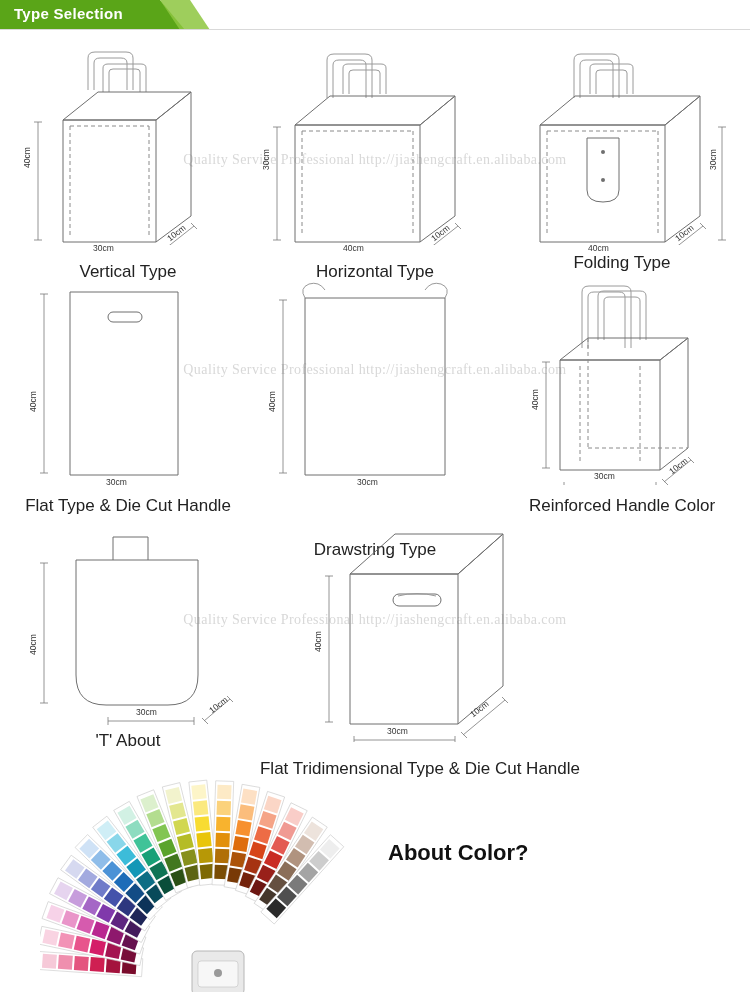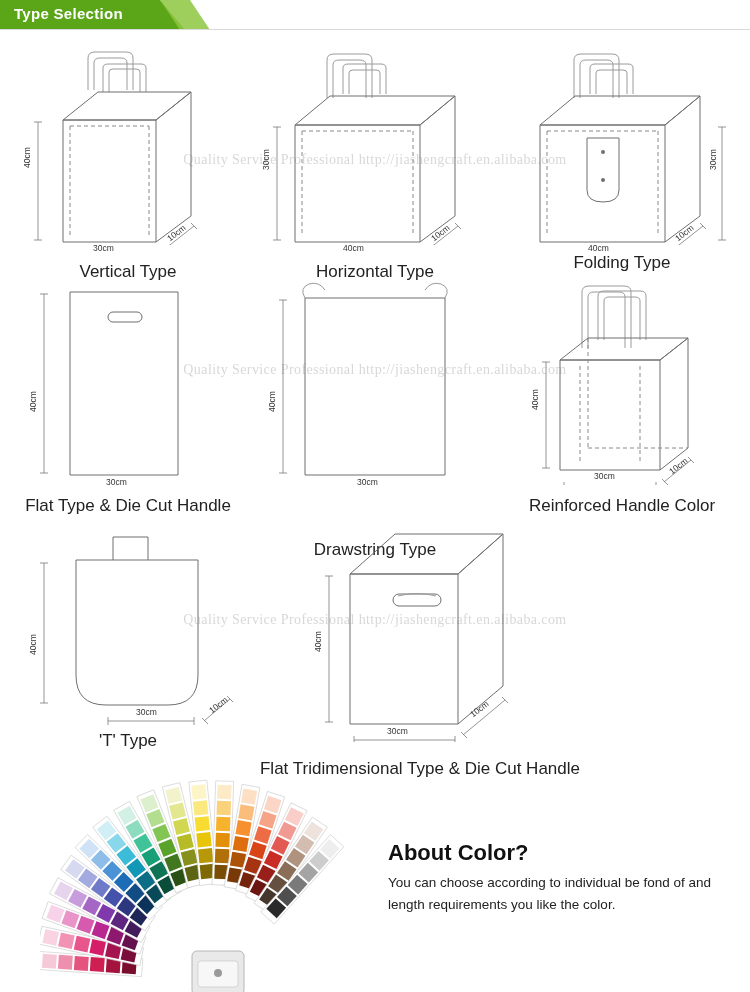--- a/index.html
+++ b/index.html
@@ -227,21 +227,21 @@
 
       <path class="ln" d="M68,45 L190,45 L190,160 Q190,190 160,190 L98,190 Q68,190 68,160 Z"></path>
       <path class="dim" d="M36,48 L36,188 M32,48 L40,48 M32,188 L40,188"></path>
       <path class="dim" d="M100,206 L186,206 M100,202 L100,210 M186,202 L186,210"></path>
       <path class="dim" d="M196,206 L222,184 M194,203 L200,209 M219,181 L225,187"></path>
     </svg>
     </div>
     <div style="position:absolute;left:20px;top:140px;transform:rotate(-90deg);transform-origin:left top;font-size:8.5px;color:#333;">40cm</div>
     <div style="position:absolute;left:128px;top:192px;font-size:8.5px;color:#333;">30cm</div>
     <div style="position:absolute;left:200px;top:185px;transform:rotate(-38deg);font-size:8.5px;color:#333;">10cm</div>
-    <div class="caption" style="top:216px;">'T' Type</div>
+    <div class="caption" style="top:216px;">'T' About</div>
   </div>
 
   <div class="cell" style="left:255px;top:462px;width:330px;height:275px;">
     <div class="svgwrap">
     <svg width="330" height="250" viewBox="0 0 330 250">
       <path class="ln" d="M95,82 L140,42 L248,42 L203,82 Z"></path>
       <path class="ln" d="M95,82 L95,232 L203,232 L203,82 Z"></path>
       <path class="ln" d="M203,82 L248,42 L248,194 L203,232"></path>
       <rect class="ln" x="138" y="102" width="48" height="12" rx="6"></rect>
       <path class="ln-l" d="M143,104 Q162,99 181,104"></path>
@@ -425,14 +425,13 @@
           </g>
 
         <rect x="-26" y="-22" width="52" height="44" rx="5" fill="#e9e9e9" stroke="#b6b6b6" stroke-width="1"></rect>
         <rect x="-20" y="-12" width="40" height="26" rx="3" fill="#f7f7f7" stroke="#c7c7c7" stroke-width="0.7"></rect>
         <circle cx="0" cy="0" r="4" fill="#9a9a9a"></circle>
       </g>
     </svg>
   </div>
 
   <div id="color-heading">About Color?</div>
-  <div id="color-text">You can choose according to individual be fond of and length requirements you like the color.</div>
 </div>
 
 </body></html>

